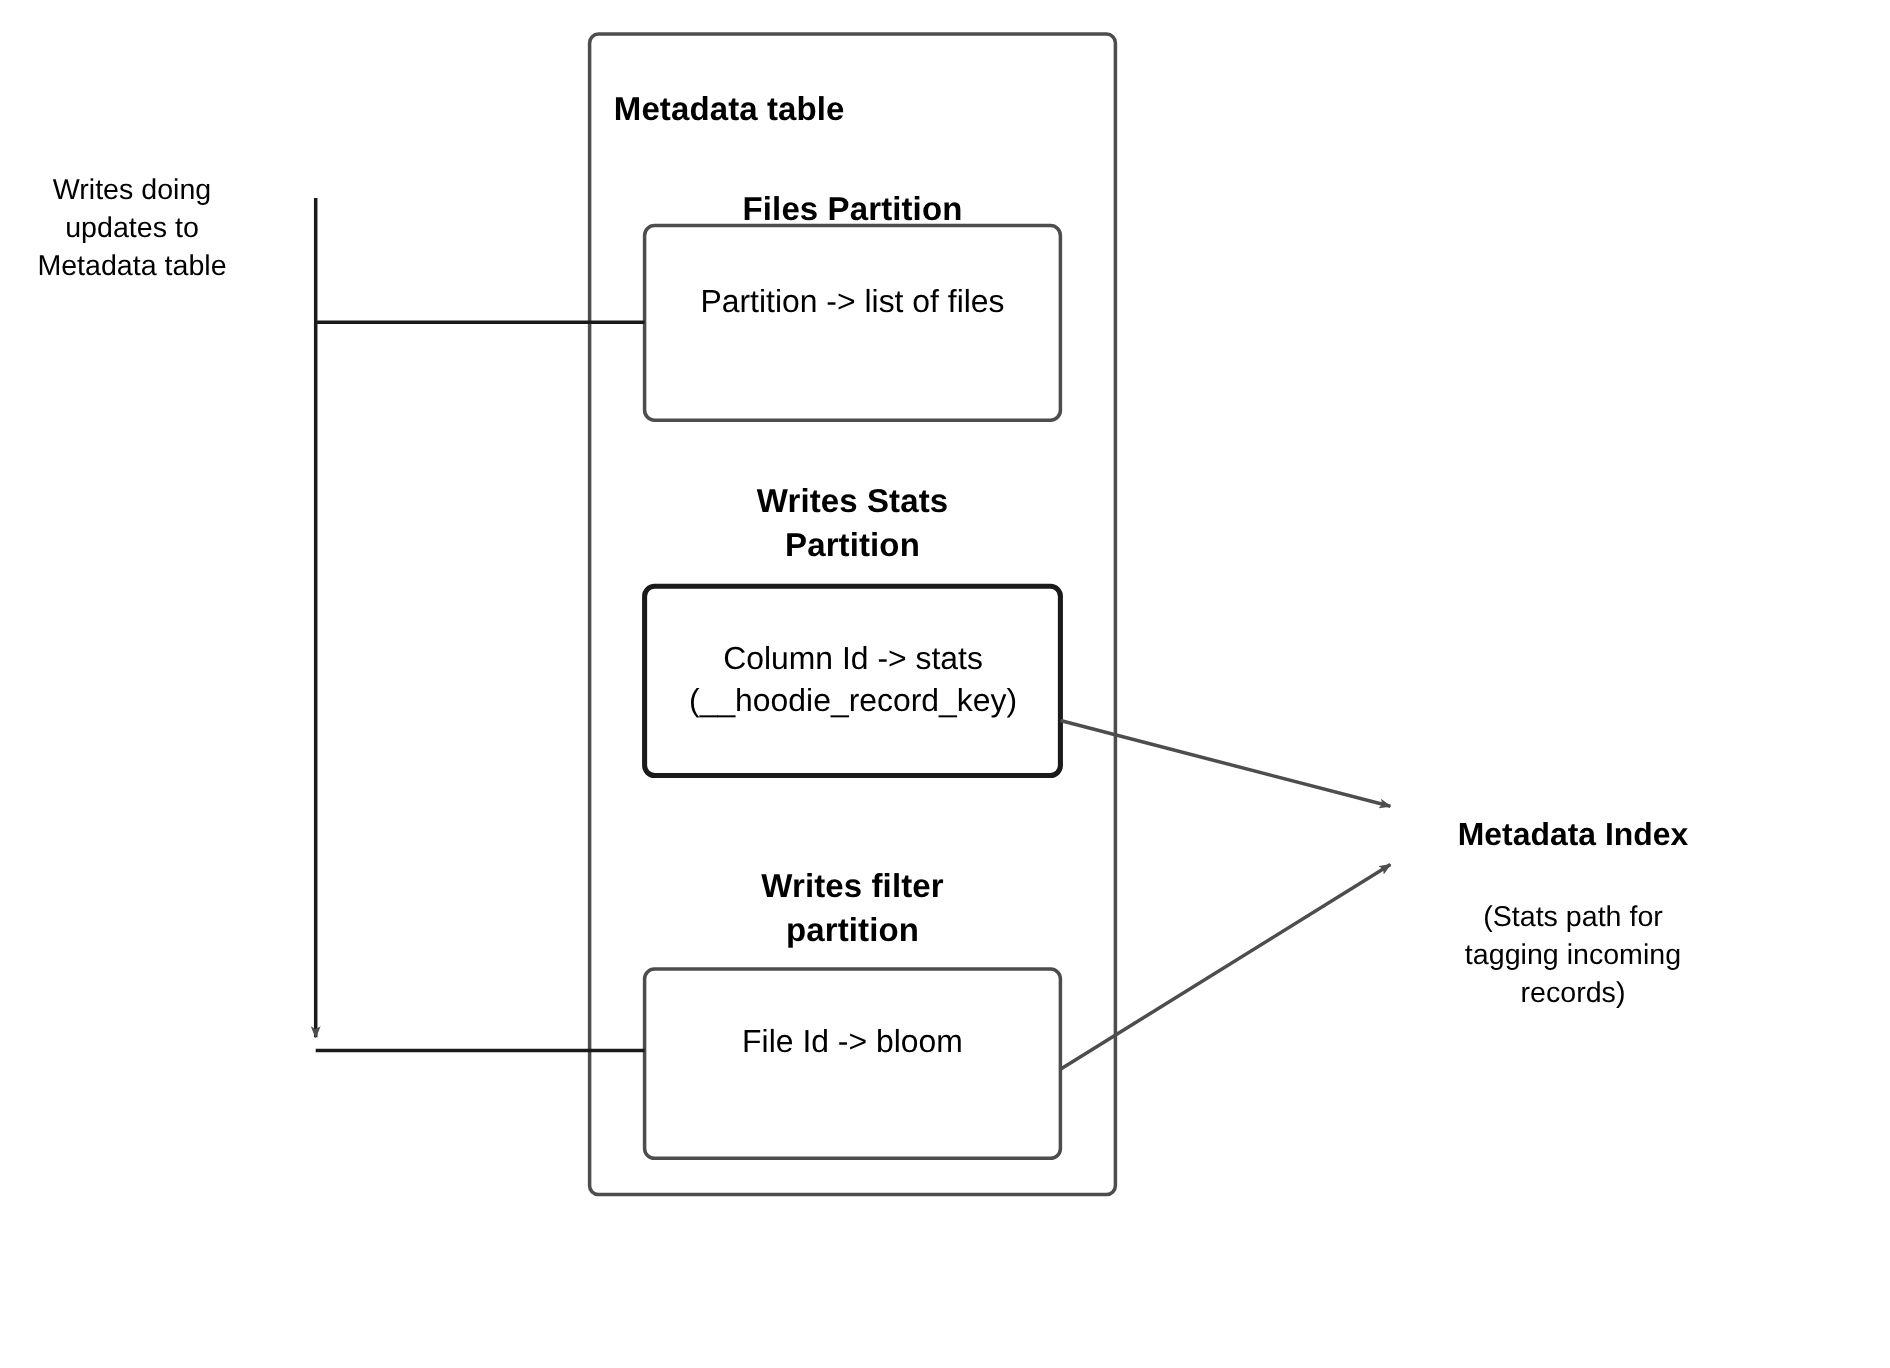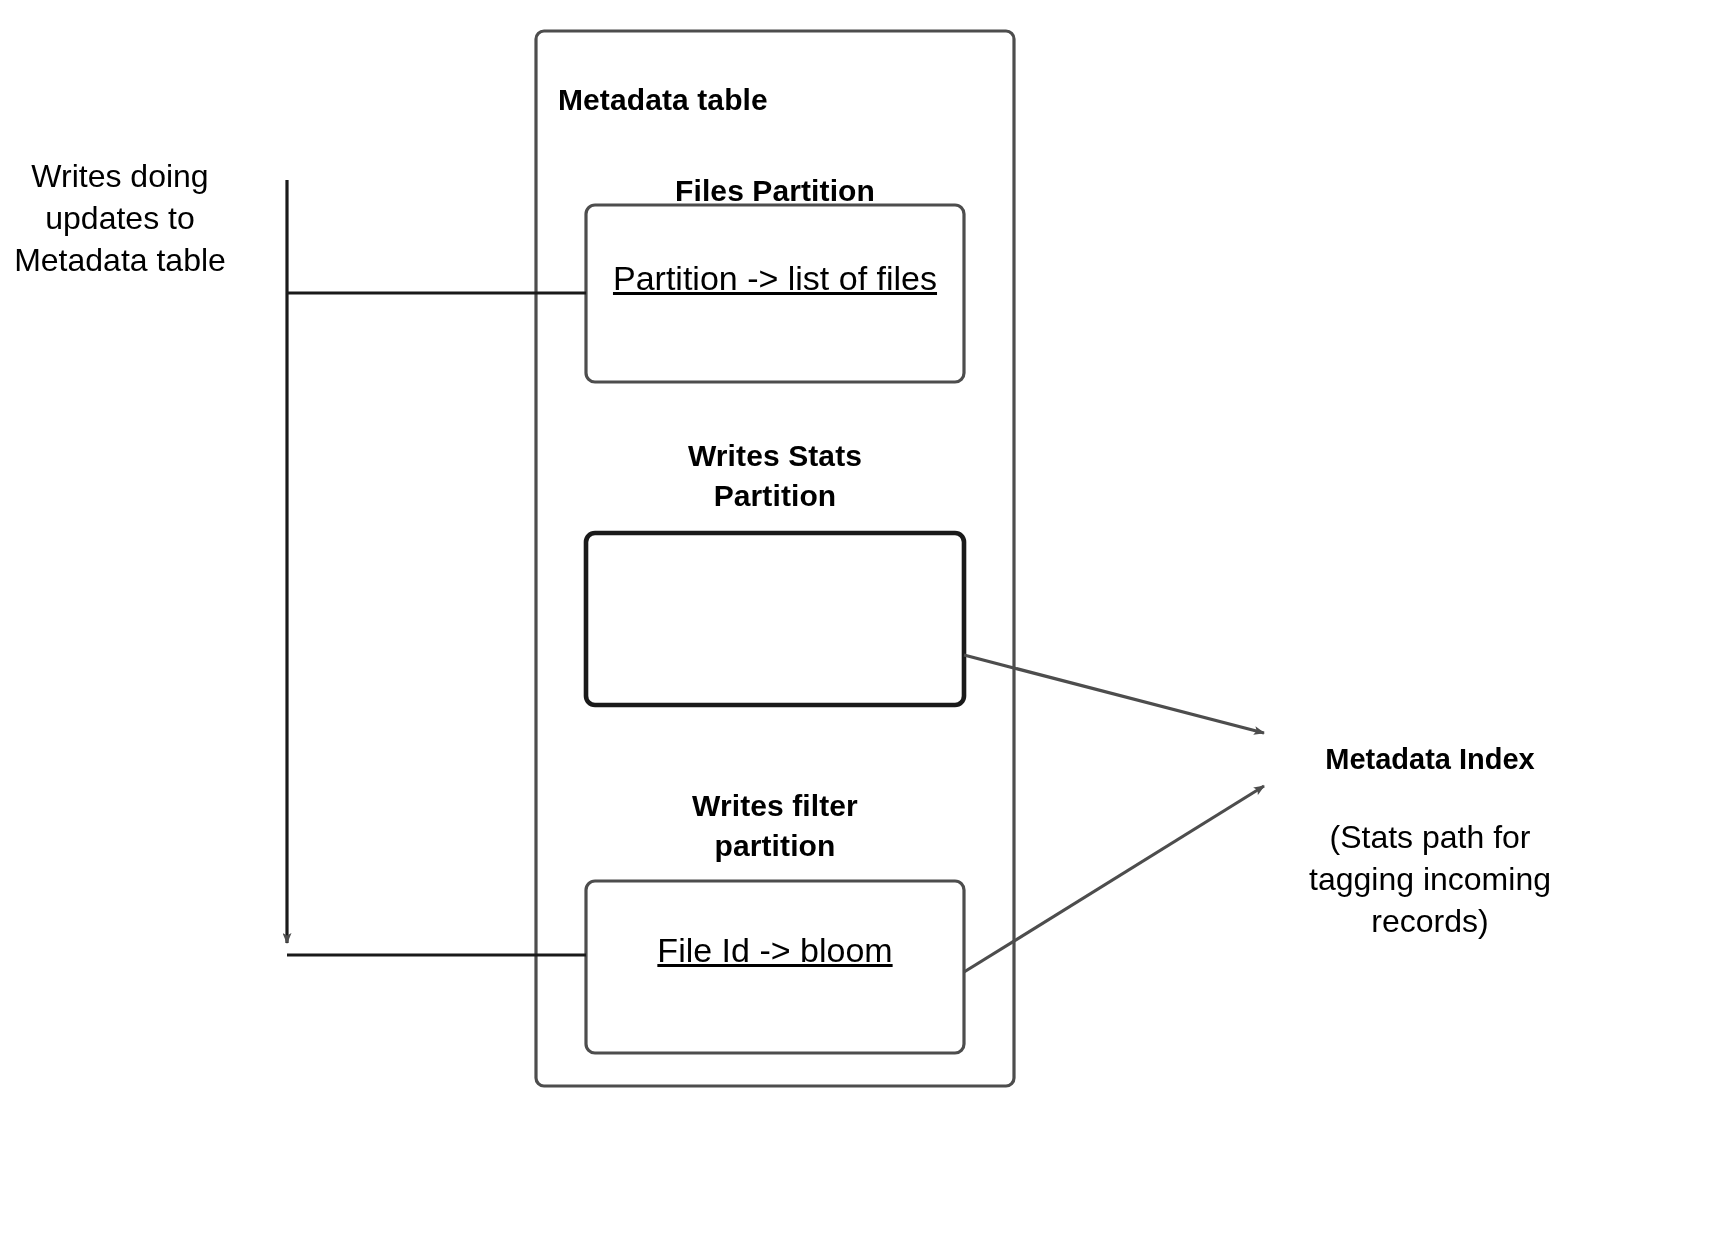--- a/index.html
+++ b/index.html
@@ -35,26 +35,25 @@
     font-size: 30px;
     letter-spacing: 0.1px;
   }
   .title-bold {
     font-weight: bold;
     font-size: 29px;
     text-align: center;
   }
   .plain {
     font-weight: normal;
-    font-size: 34px;
-    text-decoration: underline;
+    font-size: 29px;
   }
   .plain-small {
     font-weight: normal;
-    font-size: 32px;
+    font-size: 26px;
   }
 
   
   #writes-label {
     left: 10px;
     top: 155px;
     width: 220px;
   }
   #metadata-table-title {
     left: 558px;
@@ -142,20 +141,22 @@
 updates to
 Metadata table</div>
 
   <div class="txt heading-bold" id="metadata-table-title">Metadata table</div>
 
   <div class="txt heading-bold" id="files-partition-heading">Files Partition</div>
   <div class="txt plain" id="files-partition-body">Partition -&gt; list of files</div>
 
   <div class="txt heading-bold" id="colstats-partition-heading">Writes Stats
 Partition</div>
+  <div class="txt plain" id="colstats-partition-body">Column Id  -&gt; stats
+(__hoodie_record_key)</div>
 
   <div class="txt heading-bold" id="bloom-partition-heading">Writes filter
 partition</div>
   <div class="txt plain" id="bloom-partition-body">File Id -&gt; bloom</div>
 
   <div class="txt title-bold" id="metadata-index-title">Metadata Index</div>
   <div class="txt plain-small" id="metadata-index-note">(Stats path for
 tagging incoming
 records)</div>
 

